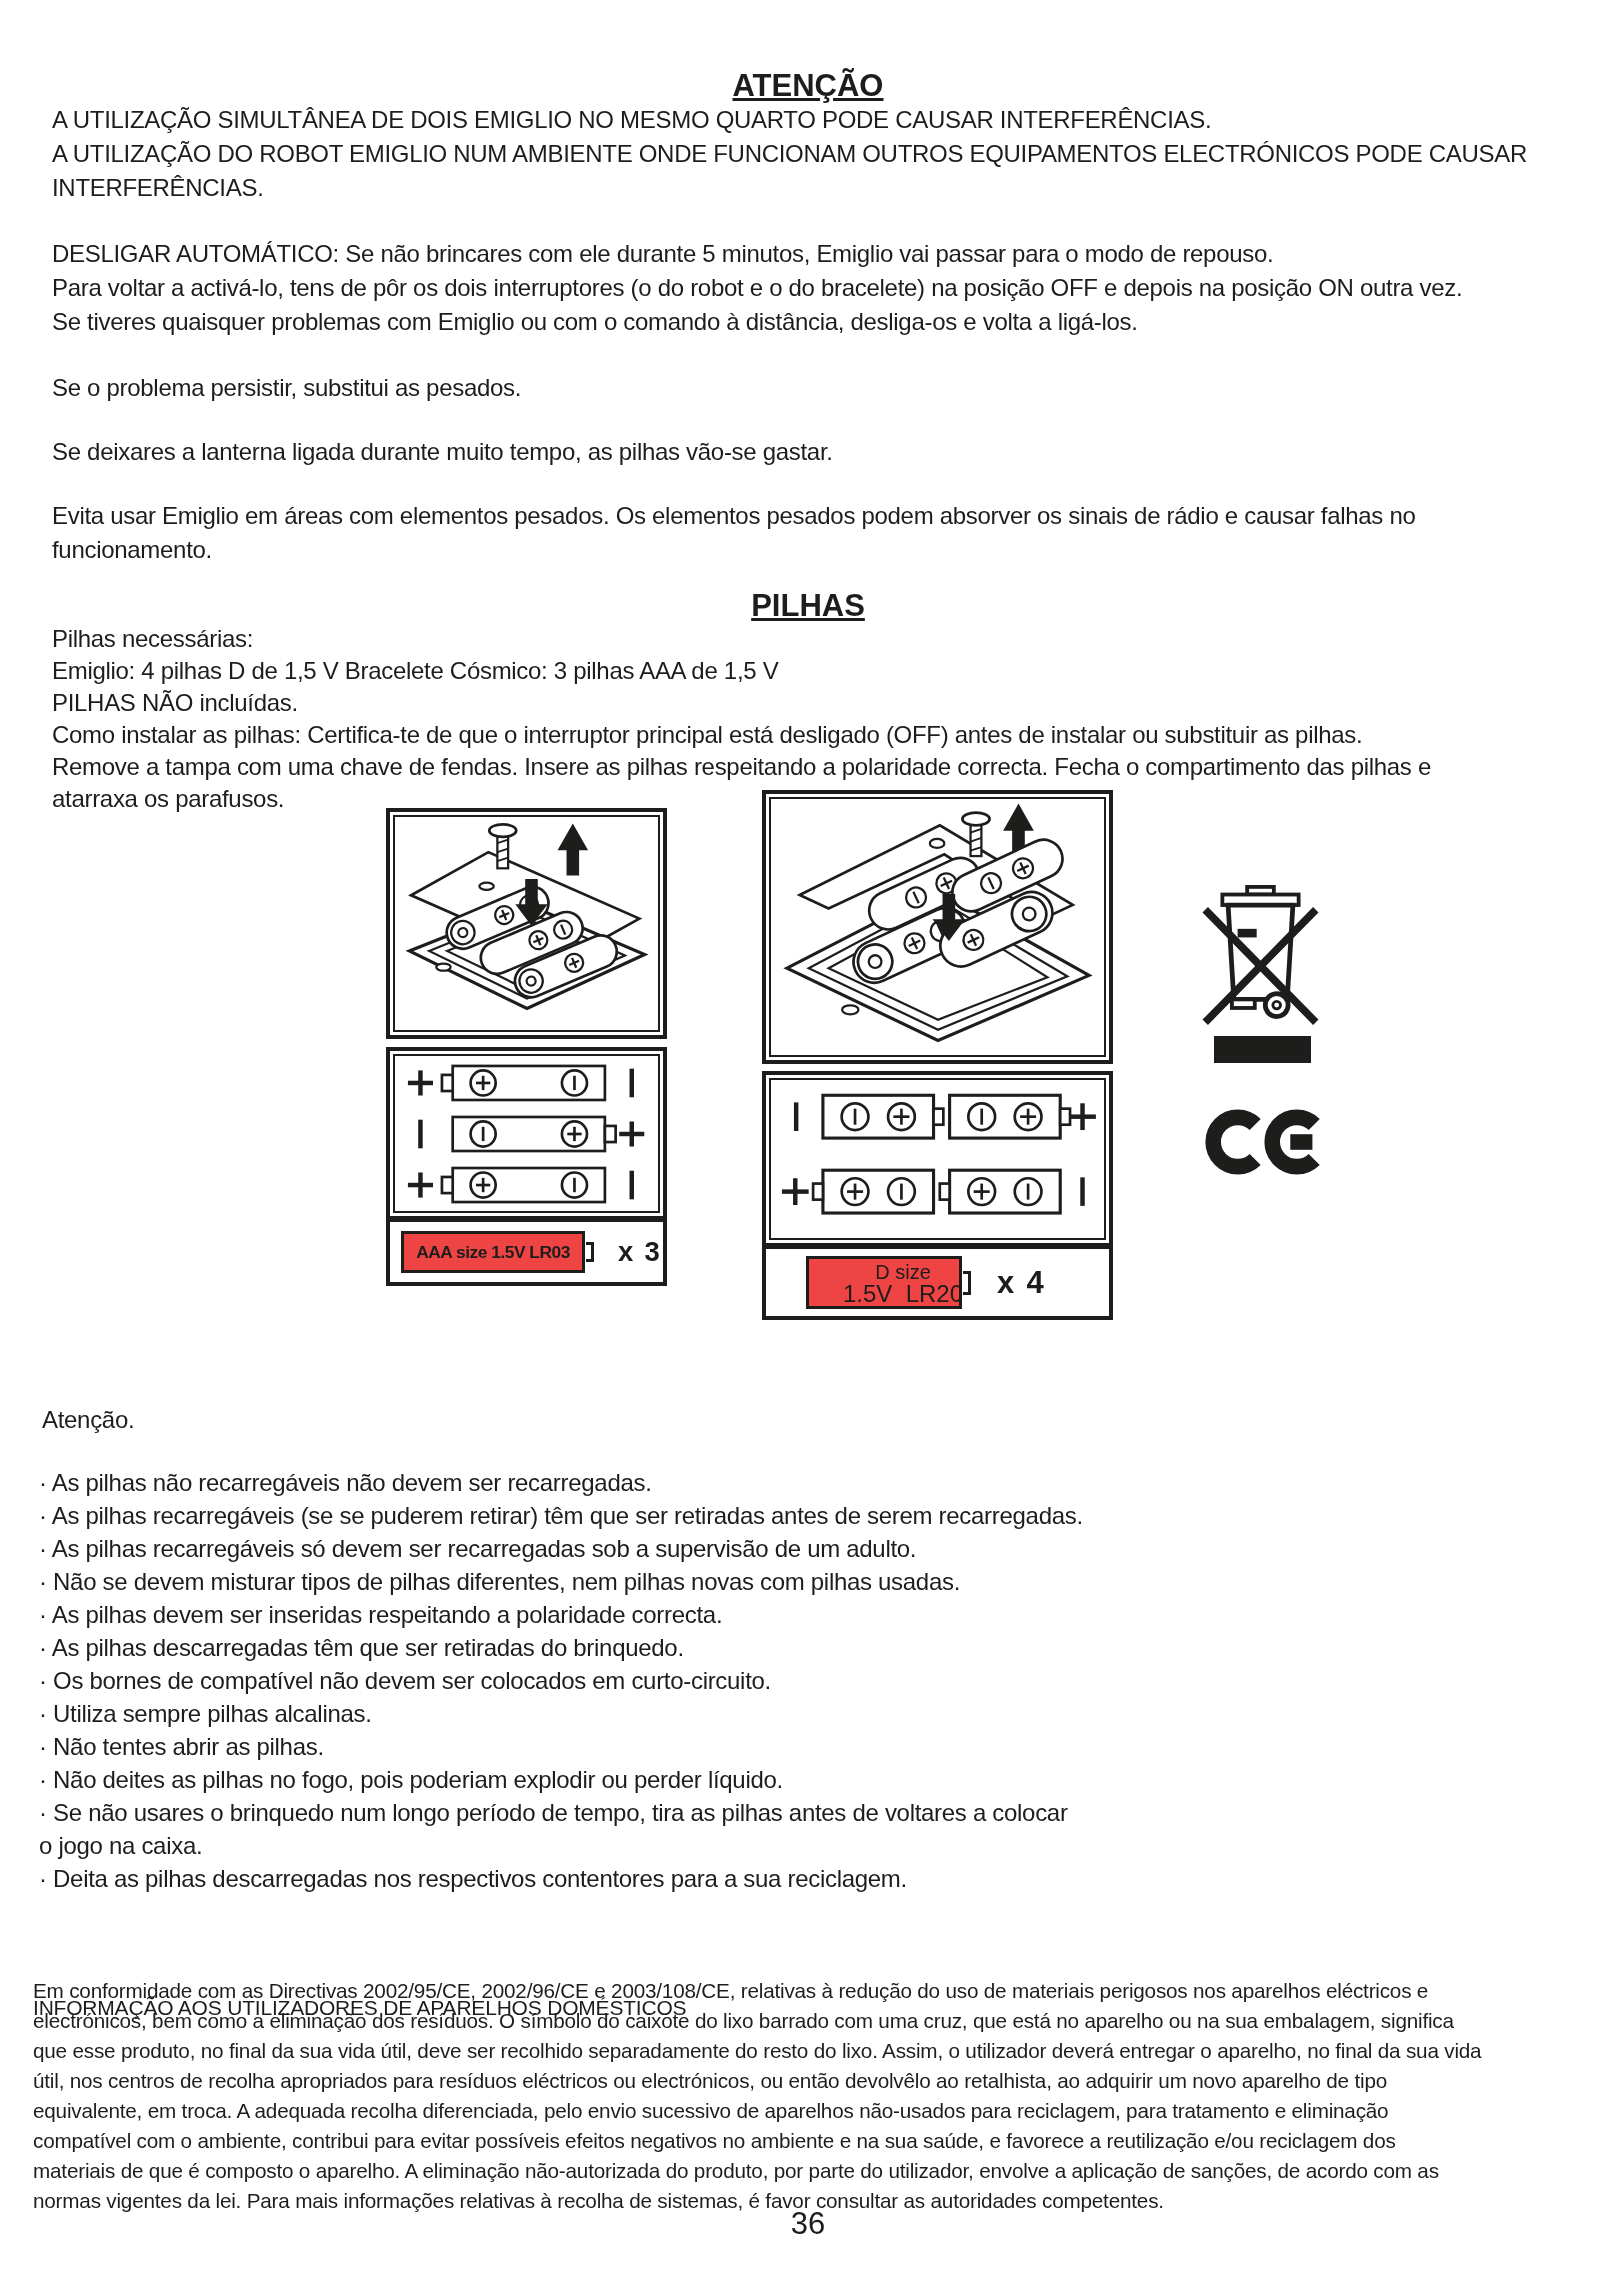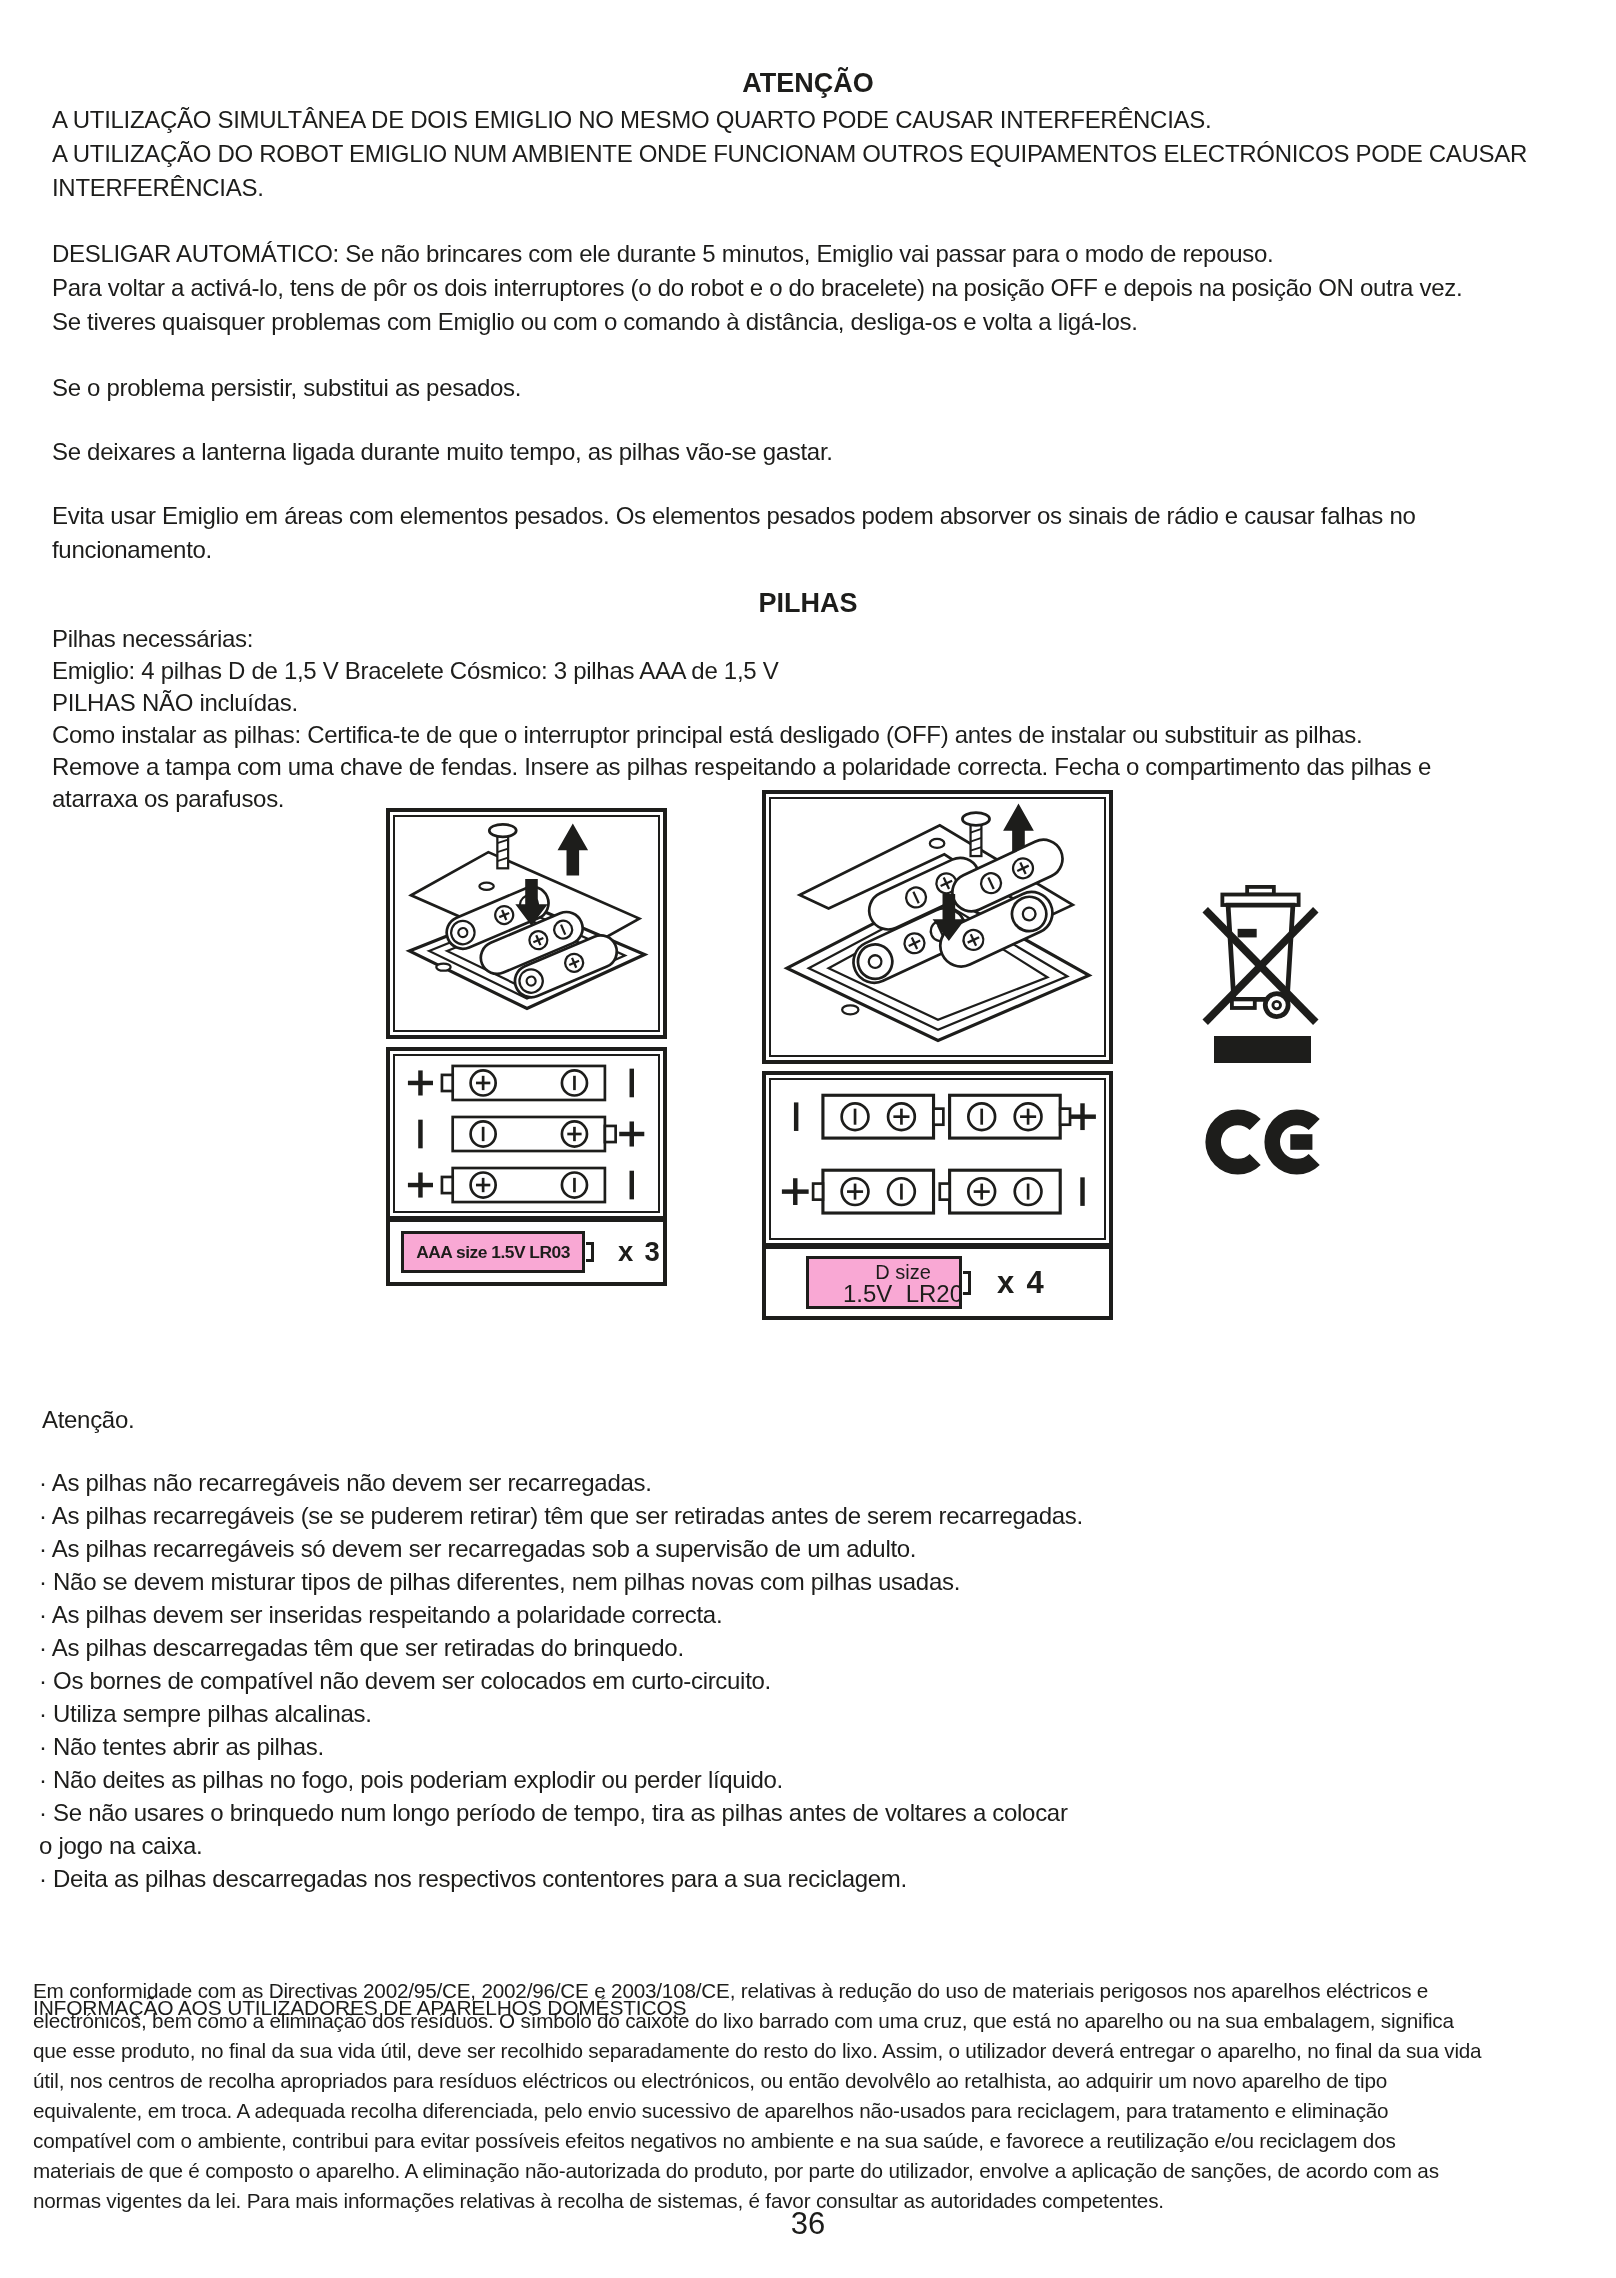--- a/index.html
+++ b/index.html
@@ -7,35 +7,35 @@
     position:relative;width:1616px;height:2278px;margin:0 auto;
     background:#ffffff;color:#1d1d1b;
     font-family:"Liberation Sans",sans-serif;overflow:hidden;
   }
   .ml{white-space:pre-line;}
   .center{width:100%;text-align:center;}
   .bold{font-weight:bold;}
   .abs{position:absolute;}
   .body-txt{font-size:24px;line-height:34px;letter-spacing:-0.3px;}
   .body-txt2{font-size:24px;line-height:32px;letter-spacing:-0.3px;}
-  .h1{font-size:27px;}
+  .h1{font-size:31px;text-decoration:underline;}
   .bullets div{font-size:24px;line-height:33px;letter-spacing:-0.3px;}
   .info-title{font-size:21px;line-height:31px;letter-spacing:-0.2px;margin-top:47px;}
   .info-body{font-size:20.7px;line-height:30px;letter-spacing:-0.2px;}
   .pagenum{font-size:31px;}
 
   
   .panel{position:absolute;border:4.6px solid #1d1d1b;background:#fff;box-sizing:border-box;}
   .panel .inner{position:absolute;inset:2.8px;border:2.8px solid #1d1d1b;box-sizing:border-box;}
   .panel svg{position:absolute;inset:5.5px;width:calc(100% - 11px);height:calc(100% - 11px);}
 
   
   .label-panel{position:absolute;border:4.6px solid #1d1d1b;background:#fff;box-sizing:border-box;
     display:flex;align-items:center;}
-  .bat-outline{position:relative;border:3.7px solid #1d1d1b;background:#f9a8d4;box-sizing:border-box;
+  .bat-outline{position:relative;border:3.7px solid #1d1d1b;background:#ef4444;box-sizing:border-box;
     display:flex;flex-direction:column;align-items:center;justify-content:center;}
   .bat-nub{position:absolute;right:-12px;top:50%;transform:translateY(-50%);
     width:8.3px;border:3.7px solid #1d1d1b;border-left:none;background:#fff;box-sizing:border-box;}
   .count{font-weight:bold;letter-spacing:1.8px;}
 
   .blackbar{position:absolute;background:#1d1d1b;}
   svg .ln{stroke:#1d1d1b;fill:none;}
   svg .fw{fill:#ffffff;stroke:#1d1d1b;}
   svg .fb{fill:#1d1d1b;stroke:none;}
 </style>

